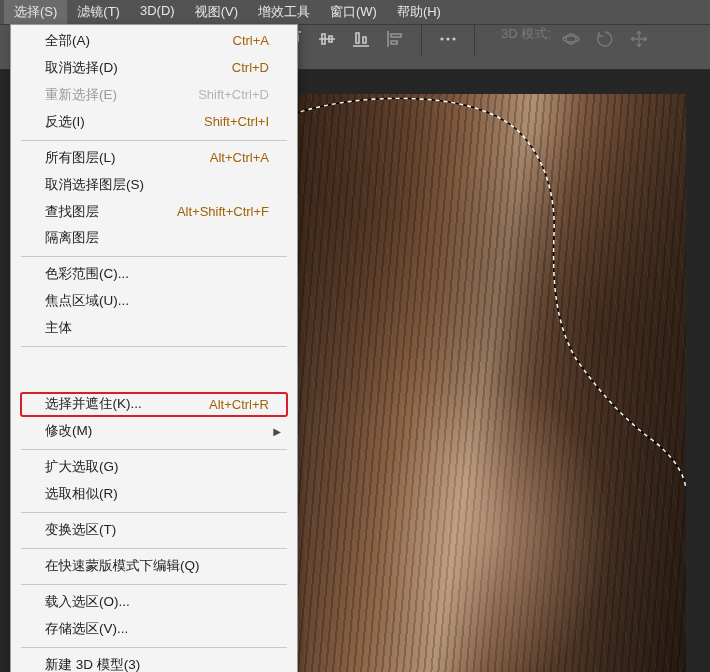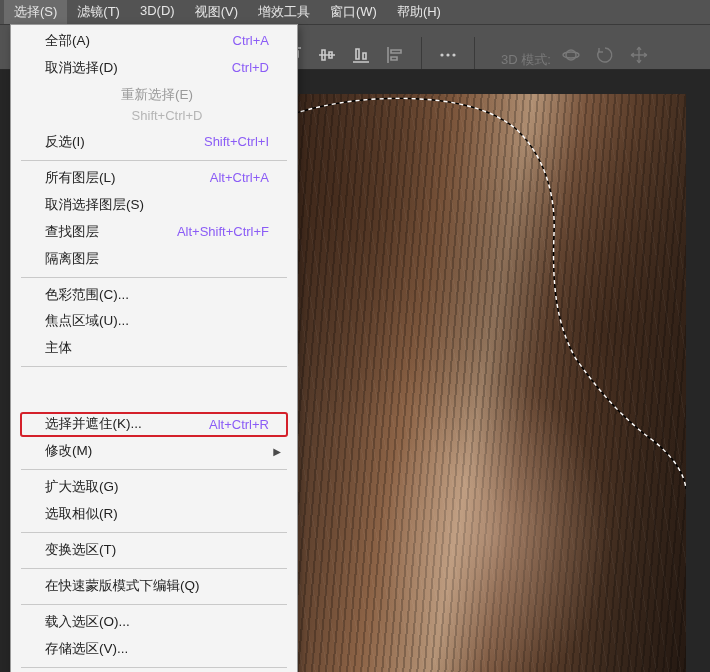--- a/index.html
+++ b/index.html
@@ -1,29 +1,29 @@
 <!DOCTYPE html>
 <html><head>
 <meta charset="utf-8">
 <style>
   * { box-sizing: border-box; margin: 0; padding: 0; }
   body { width: 710px; height: 672px; background: #535353; font-family: "Microsoft YaHei", Arial, sans-serif; font-size: 13px; color: #e6e6e6; overflow: hidden; user-select: none; }
   .menubar { height: 24px; background: #535353; display: flex; align-items: flex-start; padding: 0 4px; position: relative; z-index: 10; }
   .menubar-item { padding: 3px 10px; font-size: 13px; cursor: default; }
   .menubar-item.active { background: #6b6b6b; }
-  .toolbar { height: 46px; background: #535353; border-top: 1px solid #3a3a3a; border-bottom: 1px solid #2a2a2a; display: flex; align-items: flex-end; padding-left: 260px; gap: 6px; position: relative; }
+  .toolbar { height: 46px; background: #535353; border-top: 1px solid #3a3a3a; border-bottom: 1px solid #2a2a2a; display: flex; align-items: flex-start; padding-left: 260px; gap: 6px; position: relative; }
   .tool-divider { width: 1px; height: 32px; background: #3a3a3a; margin: 0 6px; }
   .tool-btn { width: 28px; height: 28px; display: flex; align-items: center; justify-content: center; color: #ccc; }
   .mode-label { color: #7a7a7a; font-size: 13px; margin-left: 14px; }
   .toolbar-icon { width: 20px; height: 20px; }
   .dropdown { position: absolute; left: 10px; top: 24px; width: 288px; background: #f4f4f4; color: #222; border: 1px solid #9a9a9a; box-shadow: 2px 3px 8px rgba(0,0,0,0.35); z-index: 20; font-size: 13.5px; padding: 3px 8px; }
   .dropdown-item { display: flex; justify-content: space-between; align-items: center; padding: 3px 20px 3px 26px; white-space: nowrap; line-height: 1.55; }
-  .dropdown-item.disabled { color: #9a9a9a; flex-direction: column; }
+  .dropdown-item.disabled { color: #9a9a9a; }
   .dropdown-item.highlighted { outline: 2.5px solid #d4202a; outline-offset: -3px; border-radius: 4px; margin-top: 44px; }
-  .dropdown-item .kbd { color: #8b5cf6; font-size: 13px; }
+  .dropdown-item .kbd { color: #a16207; font-size: 13px; }
   .dropdown-item.disabled .kbd { color: #b5b5b5; margin-left: 20px; }
   .dropdown-sep { height: 1px; background: #c9c9c9; margin: 4px 2px; }
   .submenu-arrow { position: absolute; right: 8px; font-size: 10px; color: #4a4a4a; }
   .dd-row { position: relative; }
   .canvas-area { position: absolute; left: 0; top: 70px; right: 0; bottom: 0; background: #262626; overflow: hidden; }
   .photo { position: absolute; left: 256px; top: 24px; width: 430px; height: 590px; background: linear-gradient(100deg, #2a1c15 0%, #4a3325 15%, #6b4a34 28%, #8c6346 38%, #b39275 52%, #7a563e 62%, #5a3d2a 72%, #3a281c 85%, #241811 100%); filter: blur(0.6px); }
   .photo::before { content:""; position:absolute; inset:0; background:
      radial-gradient(ellipse 180px 240px at 55% 75%, rgba(235,200,175,0.35), transparent 65%),
      repeating-linear-gradient(95deg, rgba(0,0,0,0.22) 0 2px, transparent 2px 7px),
      repeating-linear-gradient(80deg, rgba(255,255,255,0.04) 0 1px, transparent 1px 12px),

